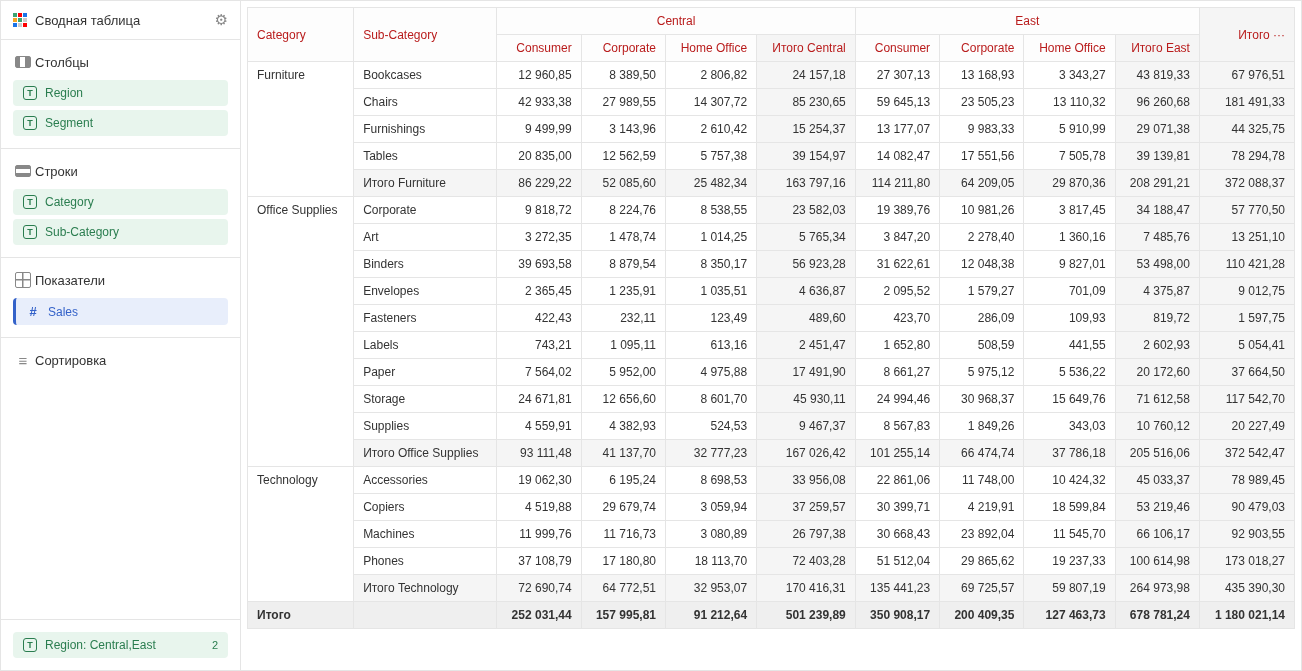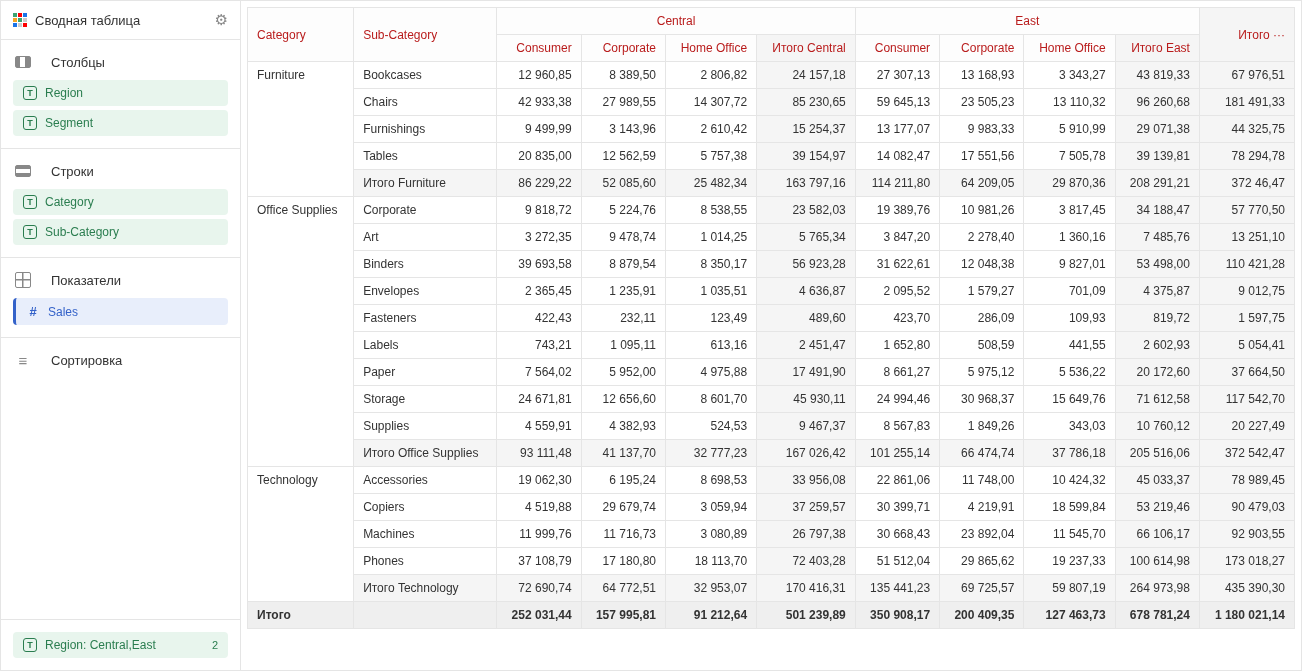--- a/index.html
+++ b/index.html
@@ -11,21 +11,21 @@
 .sidebar-header { display: flex; align-items: center; justify-content: space-between; padding: 10px 12px; border-bottom: 1px solid #e5e5e5; }
 .sidebar-title { display: flex; align-items: center; gap: 8px; font-size: 13px; color: #333; }
 .grid-icon { width: 14px; height: 14px; display: inline-flex; flex-wrap: wrap; gap: 1px; }
 .grid-icon span { width: 4px; height: 4px; }
 .grid-icon span:nth-child(1){background:#3ba372;}.grid-icon span:nth-child(2){background:#f00;}.grid-icon span:nth-child(3){background:#1a73e8;}
 .grid-icon span:nth-child(4){background:#f5a623;}.grid-icon span:nth-child(5){background:#3ba372;}.grid-icon span:nth-child(6){background:#ccc;}
 .grid-icon span:nth-child(7){background:#1a73e8;}.grid-icon span:nth-child(8){background:#ccc;}.grid-icon span:nth-child(9){background:#f00;}
 .gear { color: #888; font-size: 15px; cursor: pointer; }
 
 .section { border-bottom: 1px solid #e5e5e5; padding: 8px 0; }
-.section-header { display: flex; align-items: center; gap: 20px; padding: 6px 14px; font-size: 13px; color: #333; }
+.section-header { display: flex; align-items: center; gap: 4px; padding: 6px 14px; font-size: 13px; color: #333; }
 .section-icon { width: 16px; height: 16px; display: inline-flex; align-items: center; justify-content: center; color: #888; }
 .chip { margin: 4px 12px; padding: 6px 10px; background: #e8f5ed; border-radius: 4px; font-size: 12px; color: #2a7d4f; display: flex; align-items: center; gap: 8px; cursor: pointer; }
 .chip.blue { background: #e8eefb; color: #3462c9; border-left: 3px solid #3462c9; }
 .chip-icon { width: 14px; height: 14px; border: 1.5px solid currentColor; border-radius: 3px; display: inline-flex; align-items: center; justify-content: center; font-size: 9px; font-weight: bold; }
 .chip-icon-hash { width: 14px; text-align: center; font-size: 13px; font-weight: bold; }
 .chip .badge { margin-left: auto; color: #2a7d4f; font-size: 11px; }
 .section.flex-grow { flex: 1; }
 
 
 .main { flex: 1; overflow: auto; padding: 6px; }
@@ -205,39 +205,39 @@
           <tr class="subtotal">
             <td class="rowsub">Итого Furniture</td>
             <td>86 229,22</td>
             <td>52 085,60</td>
             <td>25 482,34</td>
             <td>163 797,16</td>
             <td>114 211,80</td>
             <td>64 209,05</td>
             <td>29 870,36</td>
             <td>208 291,21</td>
-            <td>372 46,47</td>
+            <td>372 088,37</td>
           </tr>
           <tr>
             <td class="rowcat" rowspan="10">Office Supplies</td>
             <td class="rowsub">Corporate</td>
             <td>9 818,72</td>
-            <td>5 224,76</td>
+            <td>8 224,76</td>
             <td>8 538,55</td>
             <td class="coltotal">23 582,03</td>
             <td>19 389,76</td>
             <td>10 981,26</td>
             <td>3 817,45</td>
             <td class="coltotal">34 188,47</td>
             <td class="coltotal">57 770,50</td>
           </tr>
           <tr>
             <td class="rowsub">Art</td>
             <td>3 272,35</td>
-            <td>9 478,74</td>
+            <td>1 478,74</td>
             <td>1 014,25</td>
             <td class="coltotal">5 765,34</td>
             <td>3 847,20</td>
             <td>2 278,40</td>
             <td>1 360,16</td>
             <td class="coltotal">7 485,76</td>
             <td class="coltotal">13 251,10</td>
           </tr>
           <tr>
             <td class="rowsub">Binders</td>

